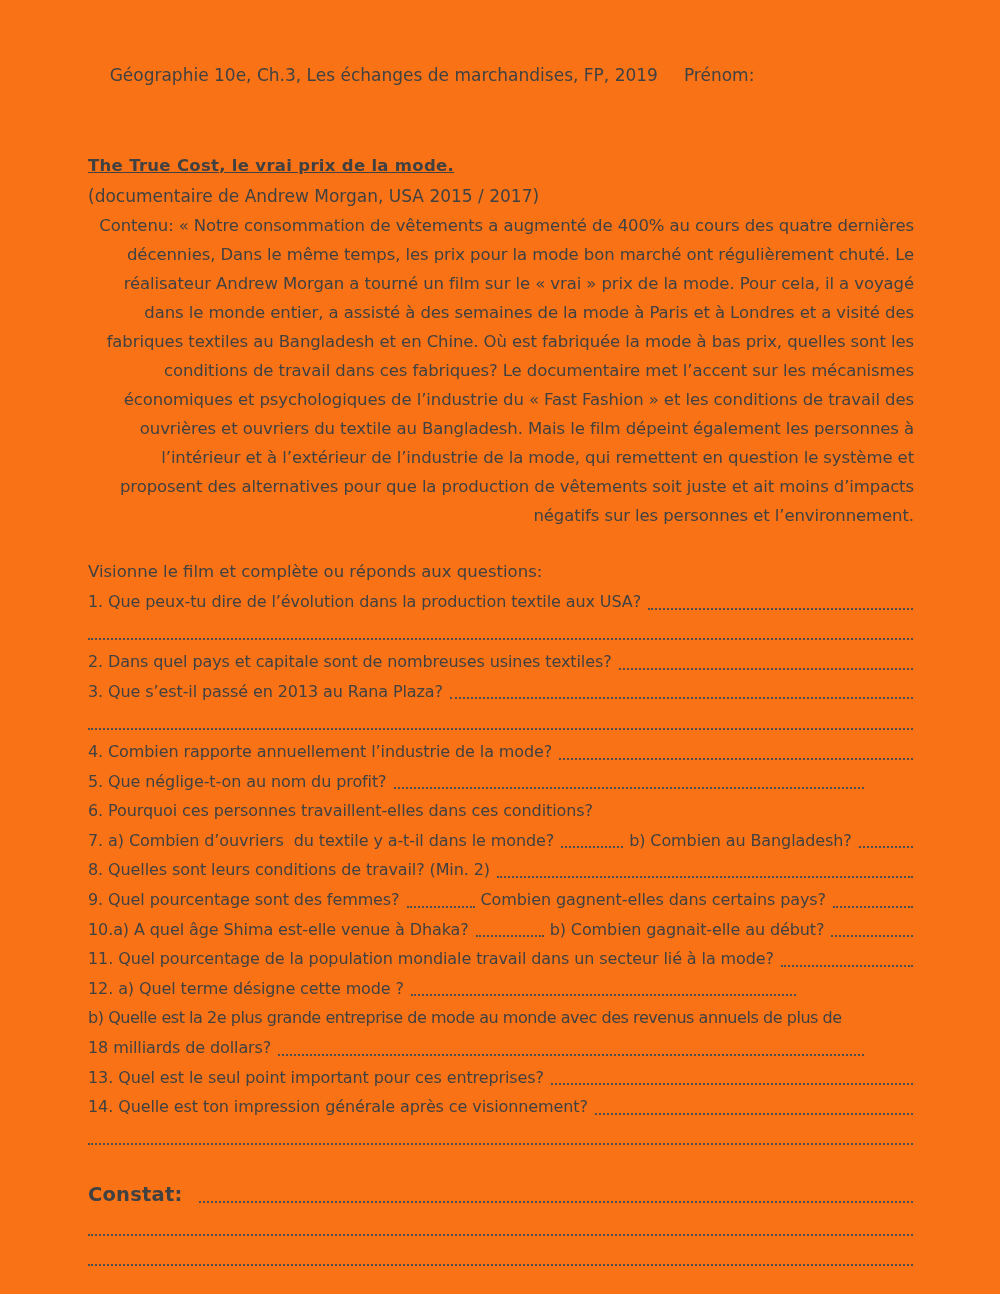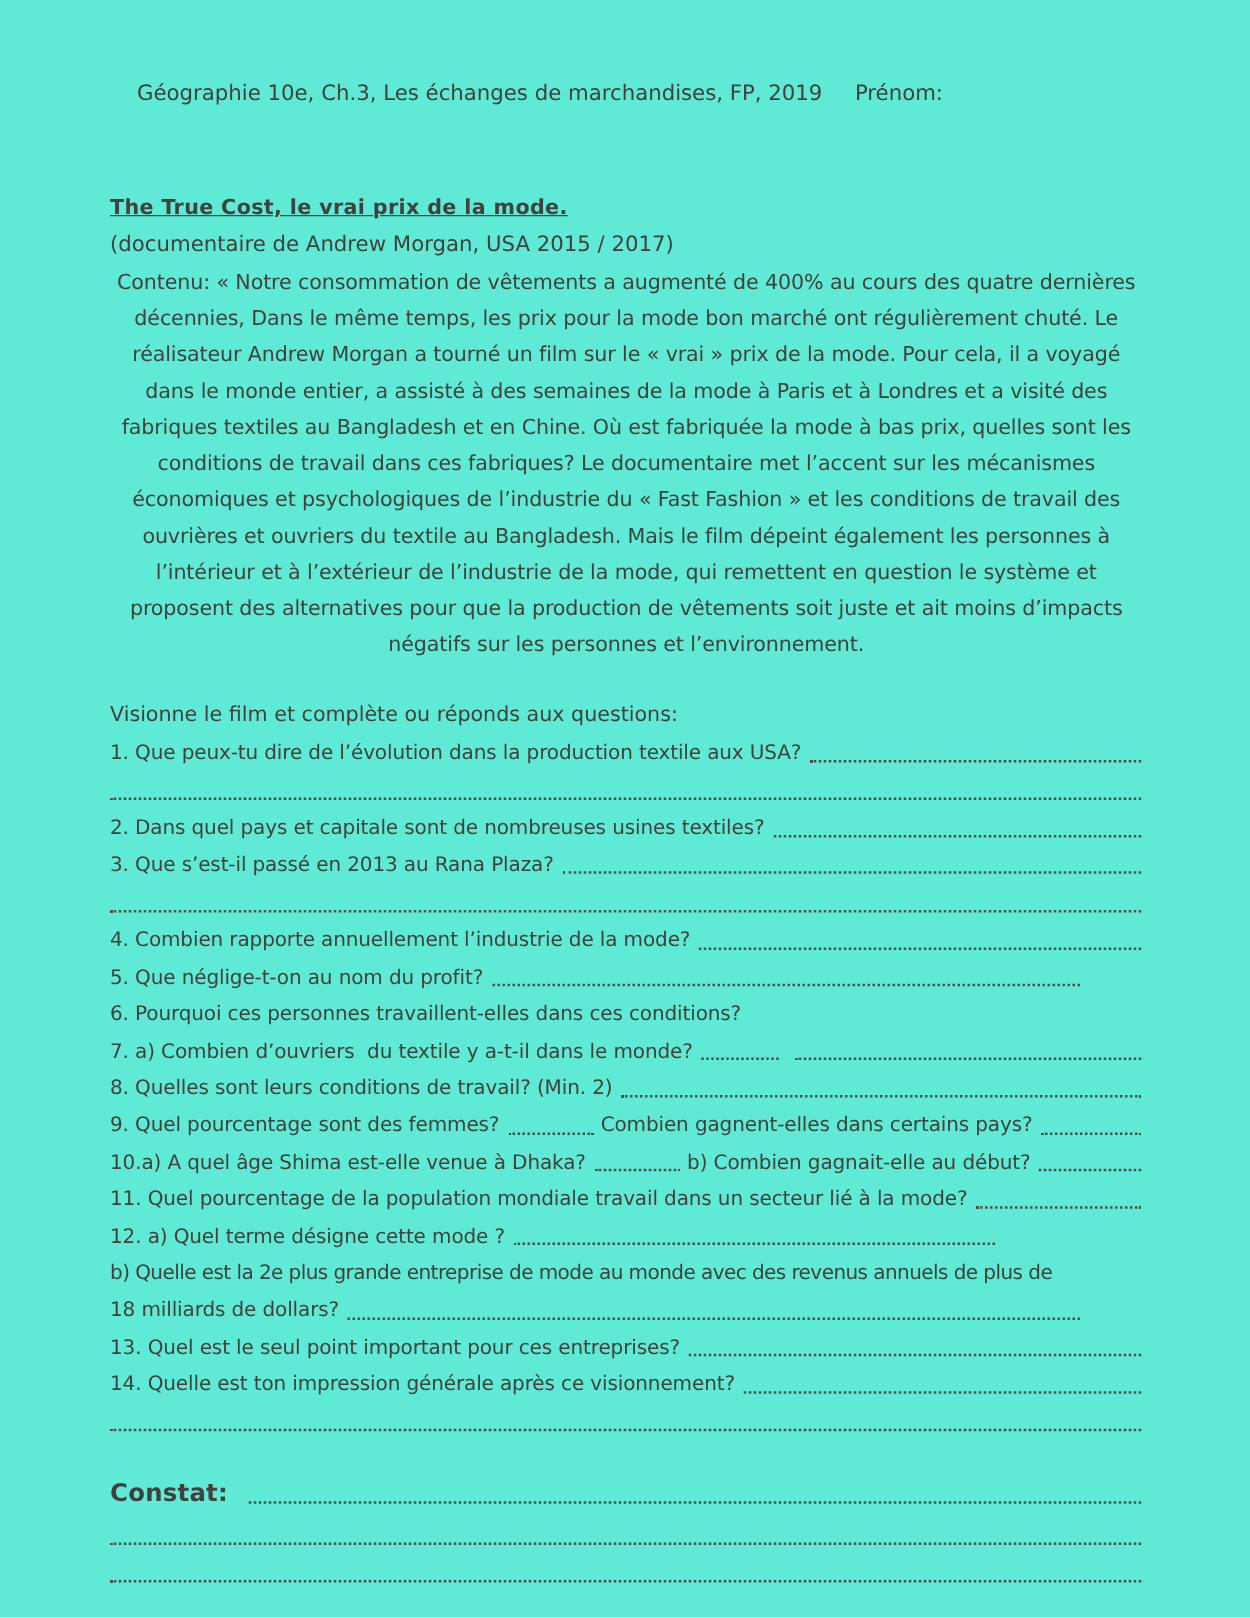--- a/index.html
+++ b/index.html
@@ -2,42 +2,42 @@
 <html><head>
 <meta charset="utf-8">
 <style>
   html,body { margin:0; padding:0; background:#ffffff; }
   .page {
     position: relative;
     width: 1000px;
     height: 1294px;
     box-sizing: border-box;
     padding: 30px 86px 0 88px;
-    background: #5eead4;
+    background: #f97316;
     color: #414141;
     font-family: "DejaVu Sans", sans-serif;
     overflow: hidden;
   }
   .hdr-row { line-height: 30px; font-size: 17px; white-space: pre; }
   .hdr-row .prenom { margin-left: 26px; }
   .film-title {
     margin-top: 31px;
     line-height: 30px;
     font-size: 16.5px;
     font-weight: bold;
     text-decoration: underline;
     letter-spacing: .3px;
   }
   .film-subtitle { line-height: 30px; font-size: 17px; }
   .film-desc {
     margin: 0;
     line-height: 29px;
     font-size: 16.5px;
     letter-spacing: -0.1px;
-    text-align: center;
+    text-align: right;
   }
   .instructions { margin-top: 27px; line-height: 30px; font-size: 16.5px; }
 
   .qblock { margin-top: 0; }
   .qrow {
     display: flex;
     height: 29.6px;
     line-height: 29.6px;
     font-size: 16px;
     letter-spacing: -0.1px;
@@ -118,20 +118,21 @@
       <span class="dots inset-r"></span>
     </div>
 
     <div class="qrow">
       <span class="txt">6. Pourquoi ces personnes travaillent-elles dans ces conditions?</span>
     </div>
 
     <div class="qrow">
       <span class="txt">7. a) Combien d’ouvriers  du textile y a-t-il dans le monde?</span>
       <span class="dots mid"></span>
+      <span class="txt">b) Combien au Bangladesh?</span>
       <span class="dots"></span>
     </div>
 
     <div class="qrow">
       <span class="txt">8. Quelles sont leurs conditions de travail? (Min. 2)</span>
       <span class="dots"></span>
     </div>
 
     <div class="qrow">
       <span class="txt">9. Quel pourcentage sont des femmes?</span>

